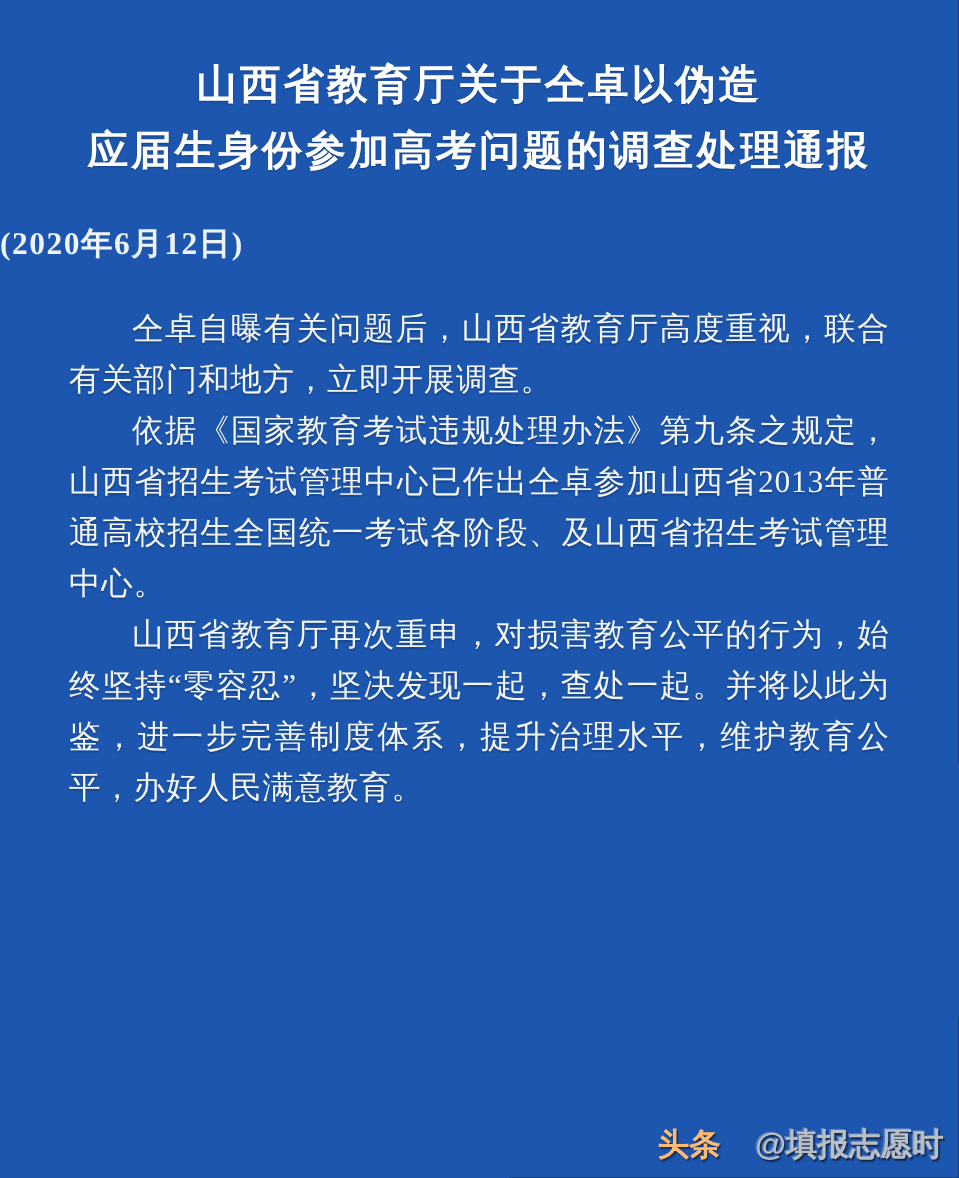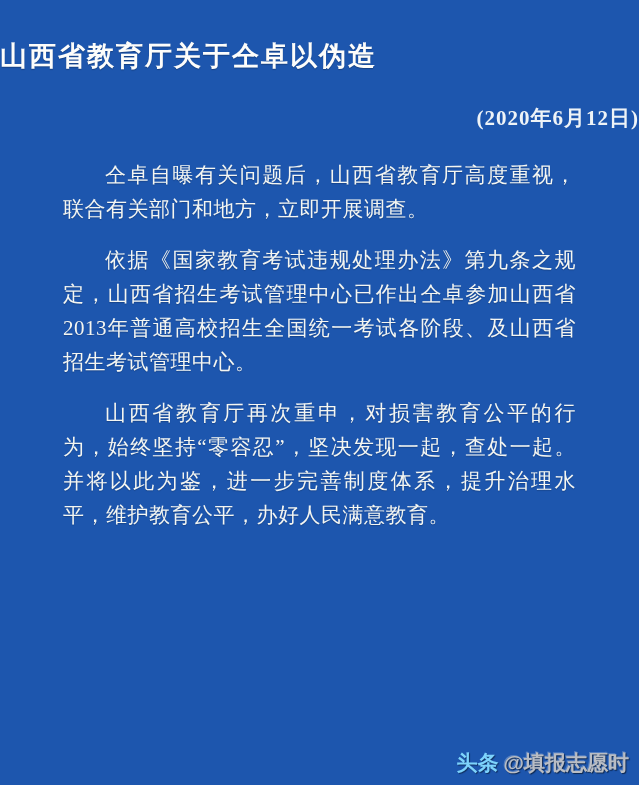--- a/index.html
+++ b/index.html
@@ -13,79 +13,80 @@
     width: 639px;
     height: 785px;
     margin: 0 auto;
     background: #1d56ae;
     color: #ffffff;
     overflow: hidden;
     box-sizing: border-box;
   }
   .title {
     padding-top: 16px;
-    text-align: left;
+    text-align: center;
     font-weight: bold;
     font-size: 27px;
     line-height: 44px;
     letter-spacing: 2px;
     color: #fdfdfb;
     text-shadow: 0 1px 1px rgba(0,0,0,0.25);
   }
   .title .t-line {
     display: block;
     white-space: nowrap;
   }
   .doc-date {
     margin-top: 26px;
-    text-align: right;
+    text-align: left;
     font-weight: bold;
     font-size: 21px;
     letter-spacing: 1px;
     color: #eef3f7;
   }
   .body-text {
     margin: 26px 46px 0 46px;
     font-size: 21px;
     line-height: 34px;
     letter-spacing: 0.5px;
     text-align: justify;
     color: #f4f6f2;
   }
   .body-text p {
-    margin: 17px;
+    margin: 0;
     text-indent: 2em;
     text-shadow: 0 1px 1px rgba(0,0,0,0.2);
   }
   .watermark {
     position: absolute;
     right: 10px;
     bottom: 8px;
     font-family: "Liberation Sans", "DejaVu Sans", sans-serif;
     font-size: 21px;
     font-weight: bold;
     white-space: nowrap;
   }
   .watermark .brand {
-    color: #7dd3fc;
+    color: #fdba74;
     text-shadow: 1px 1px 1px rgba(0,0,0,0.45);
-    margin-right: 5px;
+    margin-right: 23px;
   }
   .watermark .handle {
     color: #b9bdc4;
     text-shadow: 1px 1px 1px rgba(0,0,0,0.55), -1px -1px 0 rgba(255,255,255,0.25);
   }
 </style>
 </head>
 <body>
 
 <div class="page">
 
   <h1 class="title">
     <span class="t-line">山西省教育厅关于仝卓以伪造</span>
+    <span class="t-line">应届生身份参加高考问题的调查处理通报</span>
   </h1>
 
   <div class="doc-date">(2020年6月12日)</div>
 
   <div class="body-text">
     <p>仝卓自曝有关问题后，山西省教育厅高度重视，联合有关部门和地方，立即开展调查。</p>
     <p>依据《国家教育考试违规处理办法》第九条之规定，山西省招生考试管理中心已作出仝卓参加山西省2013年普通高校招生全国统一考试各阶段、及山西省招生考试管理中心。</p>
     <p>山西省教育厅再次重申，对损害教育公平的行为，始终坚持“零容忍”，坚决发现一起，查处一起。并将以此为鉴，进一步完善制度体系，提升治理水平，维护教育公平，办好人民满意教育。</p>
   </div>
 

